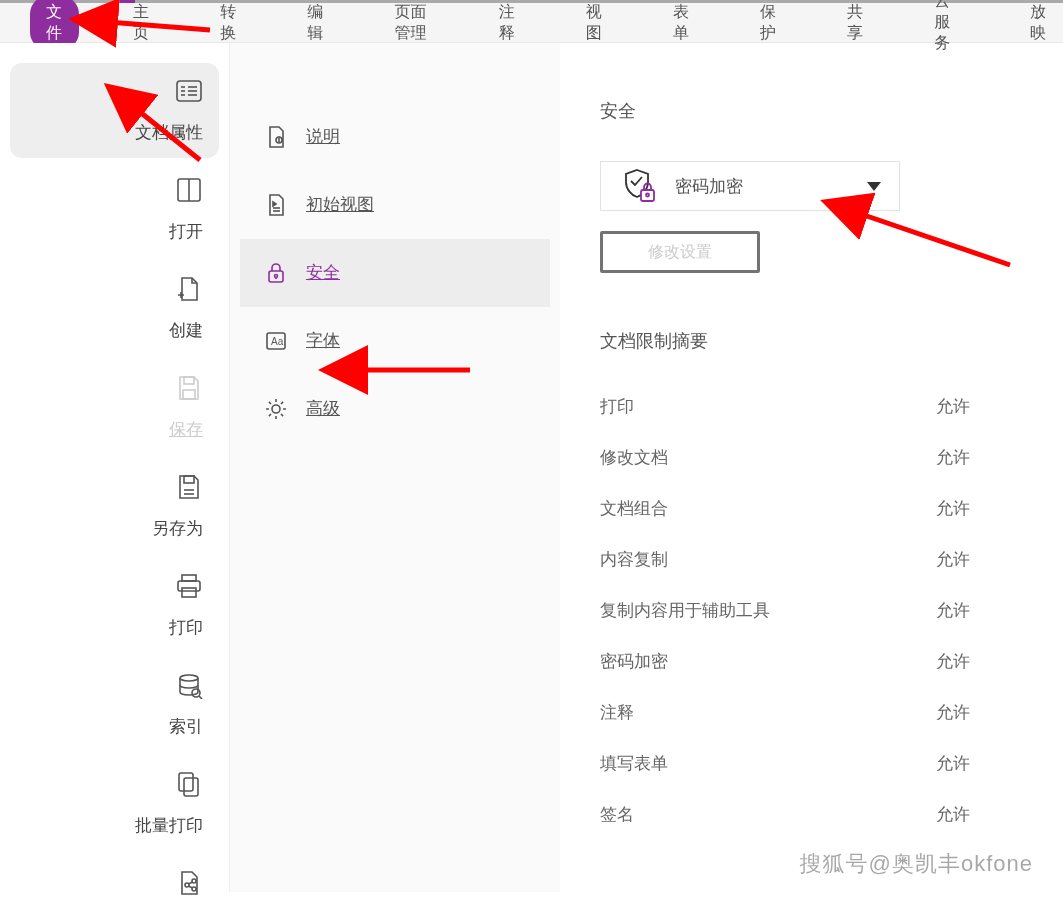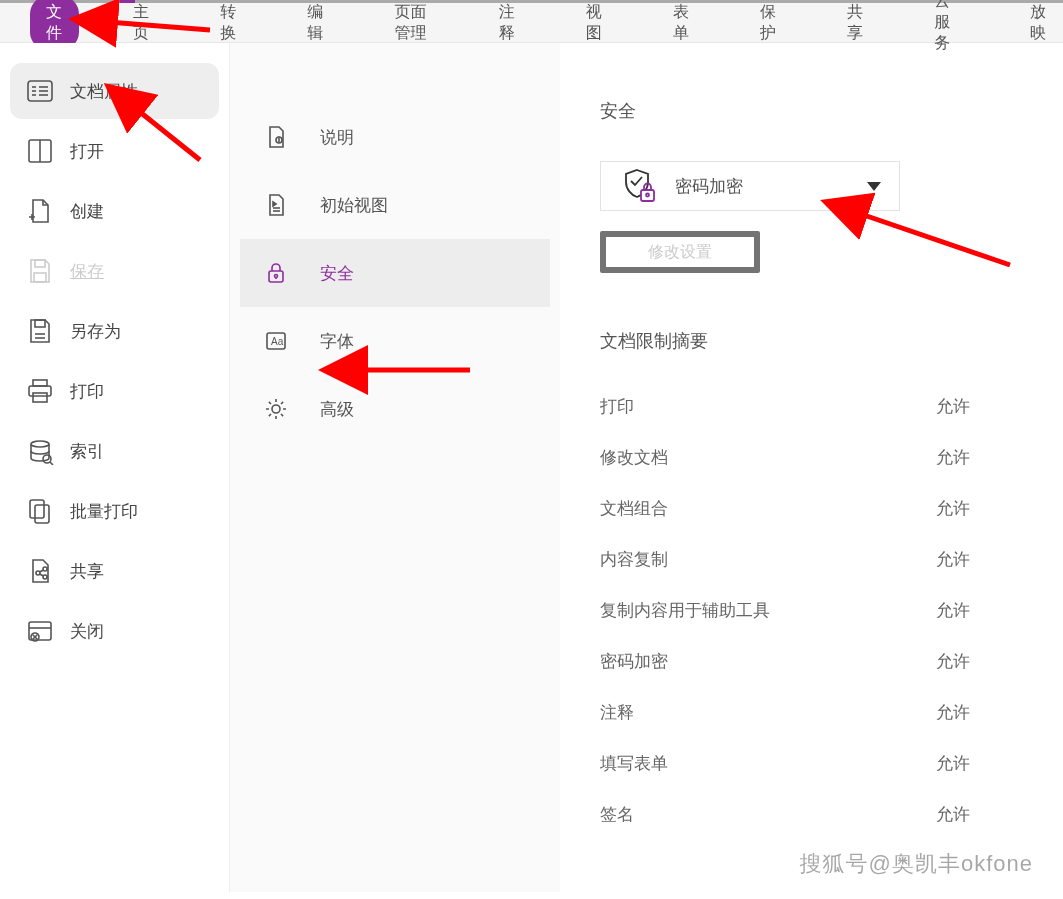--- a/index.html
+++ b/index.html
@@ -6,40 +6,40 @@
 body { font-family: "Microsoft YaHei", "PingFang SC", sans-serif; background: #fff; width: 1063px; height: 899px; overflow: hidden; color: #333; position: relative; }
 
 .topbar-thin { height: 3px; background: linear-gradient(to right, #aaa 0 120px, #8e2d9e 120px 135px, #aaa 135px); }
 .menubar { height: 40px; background: #f5f5f5; display: flex; align-items: center; padding-left: 30px; gap: 38px; font-size: 16px; color: #555; border-bottom: 1px solid #e8e8e8; }
 .menubar .tab { padding: 6px 16px; cursor: pointer; }
 .menubar .tab.active { background: #8e2d9e; color: #fff; border-radius: 18px; }
 
 .main { display: flex; height: calc(100% - 50px); }
 
 .sidebar-left { width: 230px; background: #fff; padding: 20px 10px; border-right: 1px solid #eee; }
-.side-item { display: flex; align-items: center; gap: 16px; padding: 14px 16px; border-radius: 12px; color: #444; font-size: 17px; cursor: pointer; margin-bottom: 4px; }
+.side-item { display: flex; align-items: flex-end; gap: 16px; padding: 14px 16px; border-radius: 12px; color: #444; font-size: 17px; cursor: pointer; margin-bottom: 4px; flex-direction: column; }
 .side-item.active { background: #eeeeee; }
 .side-item.disabled { color: #ccc; text-decoration: underline; }
 .side-item .ico { width: 28px; height: 28px; stroke: #555; fill: none; stroke-width: 1.6; flex-shrink: 0; }
 .side-item.disabled .ico { stroke: #ccc; }
 
 .sidebar-mid { width: 330px; background: #fafafa; padding: 60px 10px 20px 10px; }
 .mid-title { font-size: 17px; color: #555; padding: 0 22px 28px 22px; }
-.mid-item { display: flex; align-items: center; gap: 32px; padding: 22px 24px; color: #555; font-size: 17px; cursor: pointer; }
+.mid-item { display: flex; align-items: flex-start; gap: 18px; padding: 22px 24px; color: #555; font-size: 17px; cursor: pointer; text-decoration: underline; }
 .mid-item.active { background: #ededed; color: #8e2d9e; }
 .mid-item .ico { width: 24px; height: 24px; stroke: #555; fill: none; stroke-width: 1.6; flex-shrink: 0; }
 .mid-item.active .ico { stroke: #8e2d9e; }
 
 .content { flex: 1; padding: 56px 40px; }
 .section-title { font-size: 18px; color: #555; margin-bottom: 38px; }
 .enc-box { border: 1px solid #e2e2e2; padding: 4px 18px; display: flex; align-items: center; gap: 16px; width: 300px; margin-bottom: 20px; cursor: pointer; }
 .enc-box .ico { width: 40px; height: 40px; }
 .enc-box .lbl { flex: 1; font-size: 17px; color: #555; }
 .enc-box .caret { width: 0; height: 0; border-left: 7px solid transparent; border-right: 7px solid transparent; border-top: 9px solid #333; }
-.modify-btn { width: 160px; height: 42px; border: 6px solid #737373; background: #fff; color: #ccc; font-size: 16px; cursor: pointer; margin-bottom: 36px; border-radius: 2px; }
+.modify-btn { width: 160px; height: 42px; border: 3px solid #737373; background: #fff; color: #ccc; font-size: 16px; cursor: pointer; margin-bottom: 36px; border-radius: 2px; }
 .restrict-title { font-size: 18px; color: #555; margin-bottom: 28px; margin-top: 20px; }
 .restrict-table { width: 370px; }
 .restrict-row { display: flex; justify-content: space-between; padding: 14px 0; font-size: 17px; color: #666; }
 
 .watermark { position: absolute; right: 30px; bottom: 20px; font-size: 22px; color: rgba(0,0,0,0.35); font-weight: 500; letter-spacing: 1px; }
 
 
 .arrow { position: absolute; pointer-events: none; }
 .arrow svg { overflow: visible; }
 </style>

